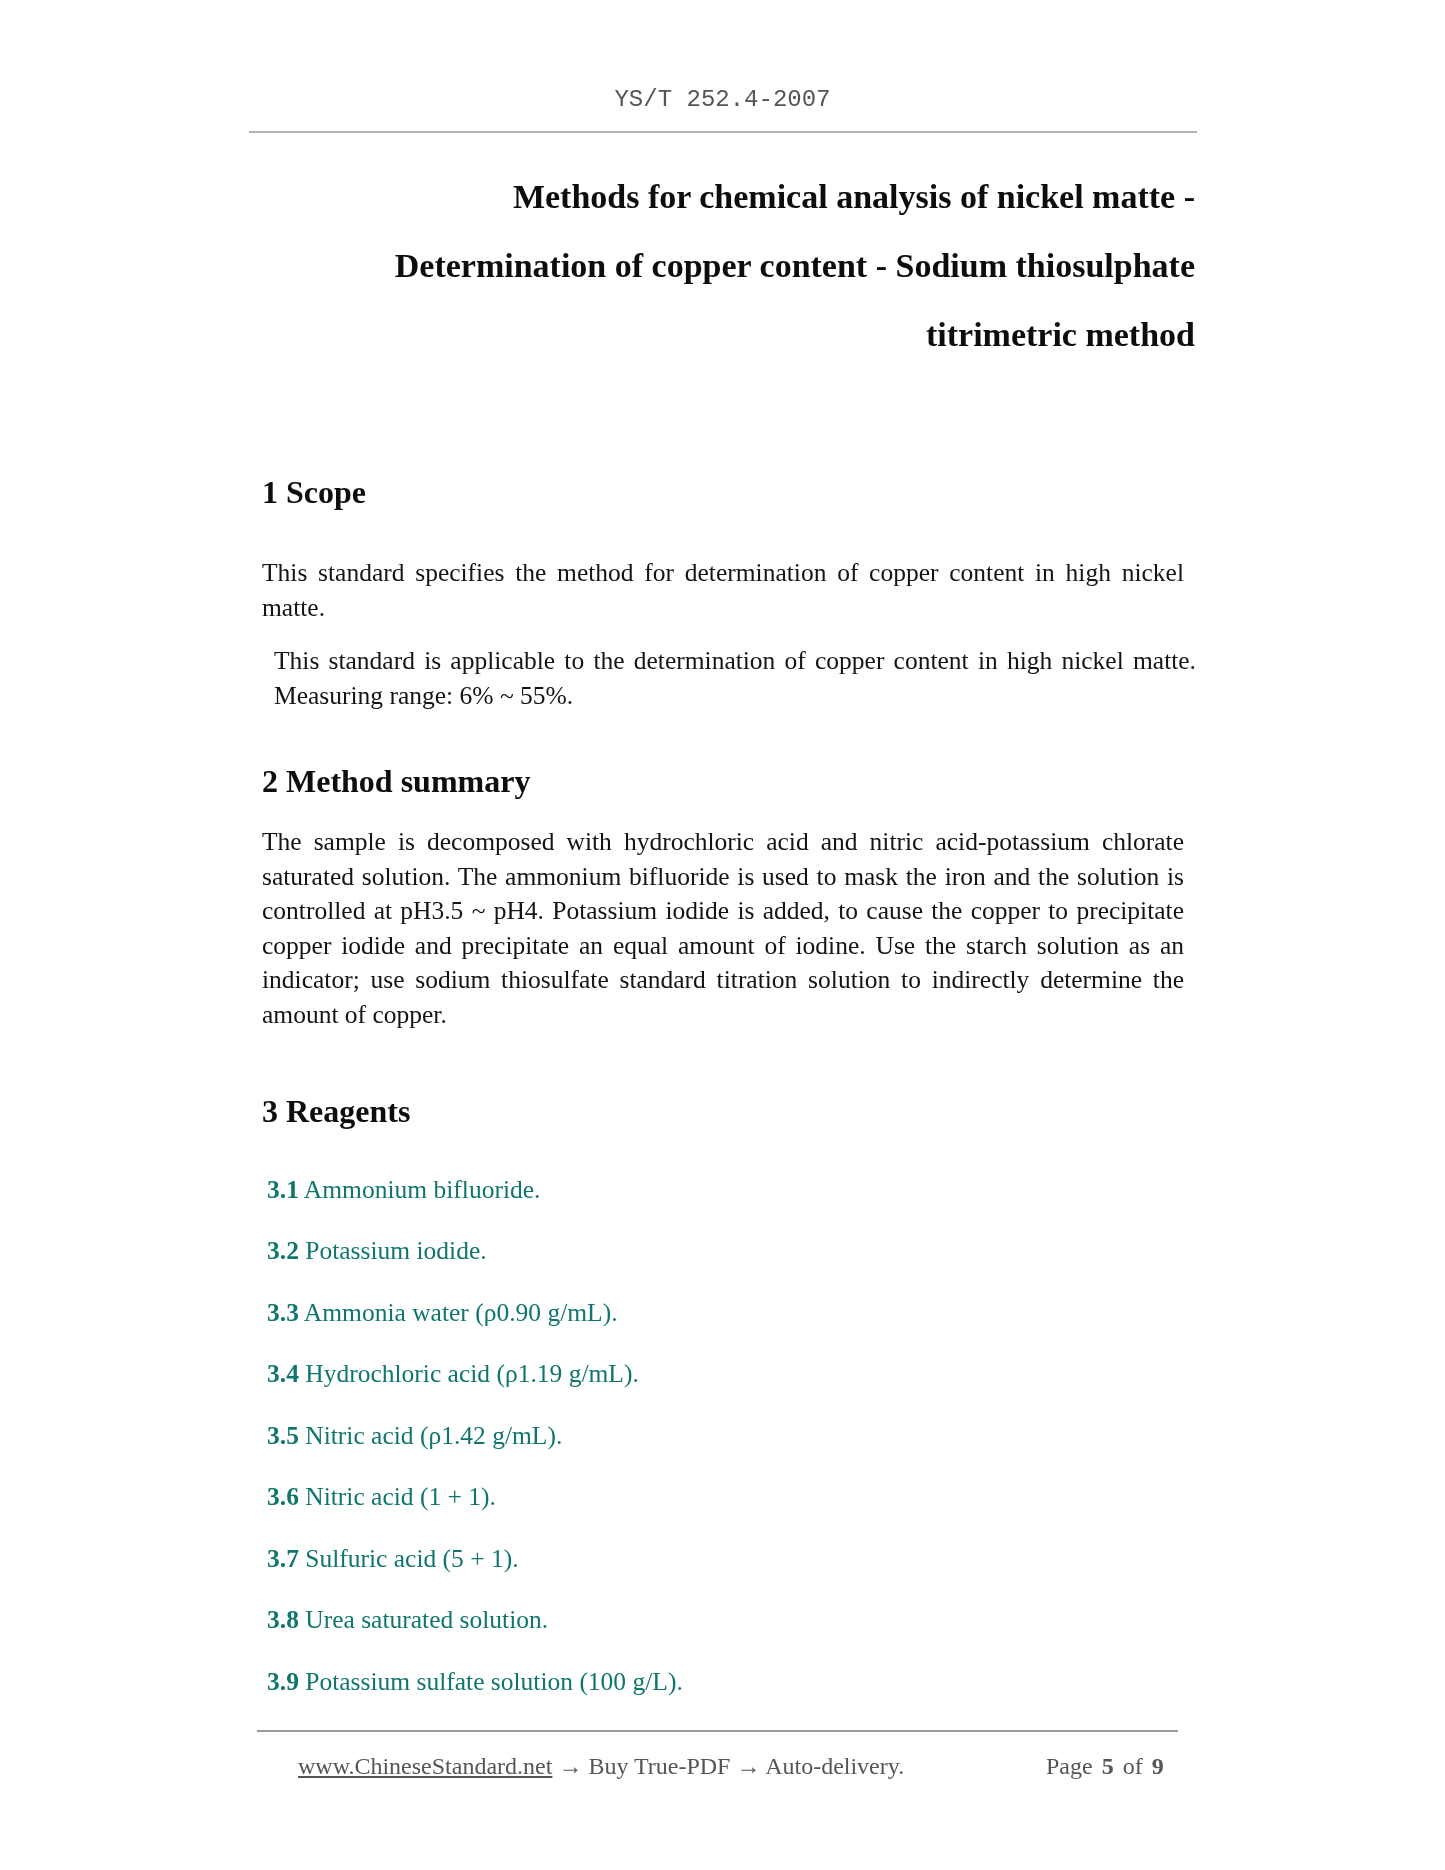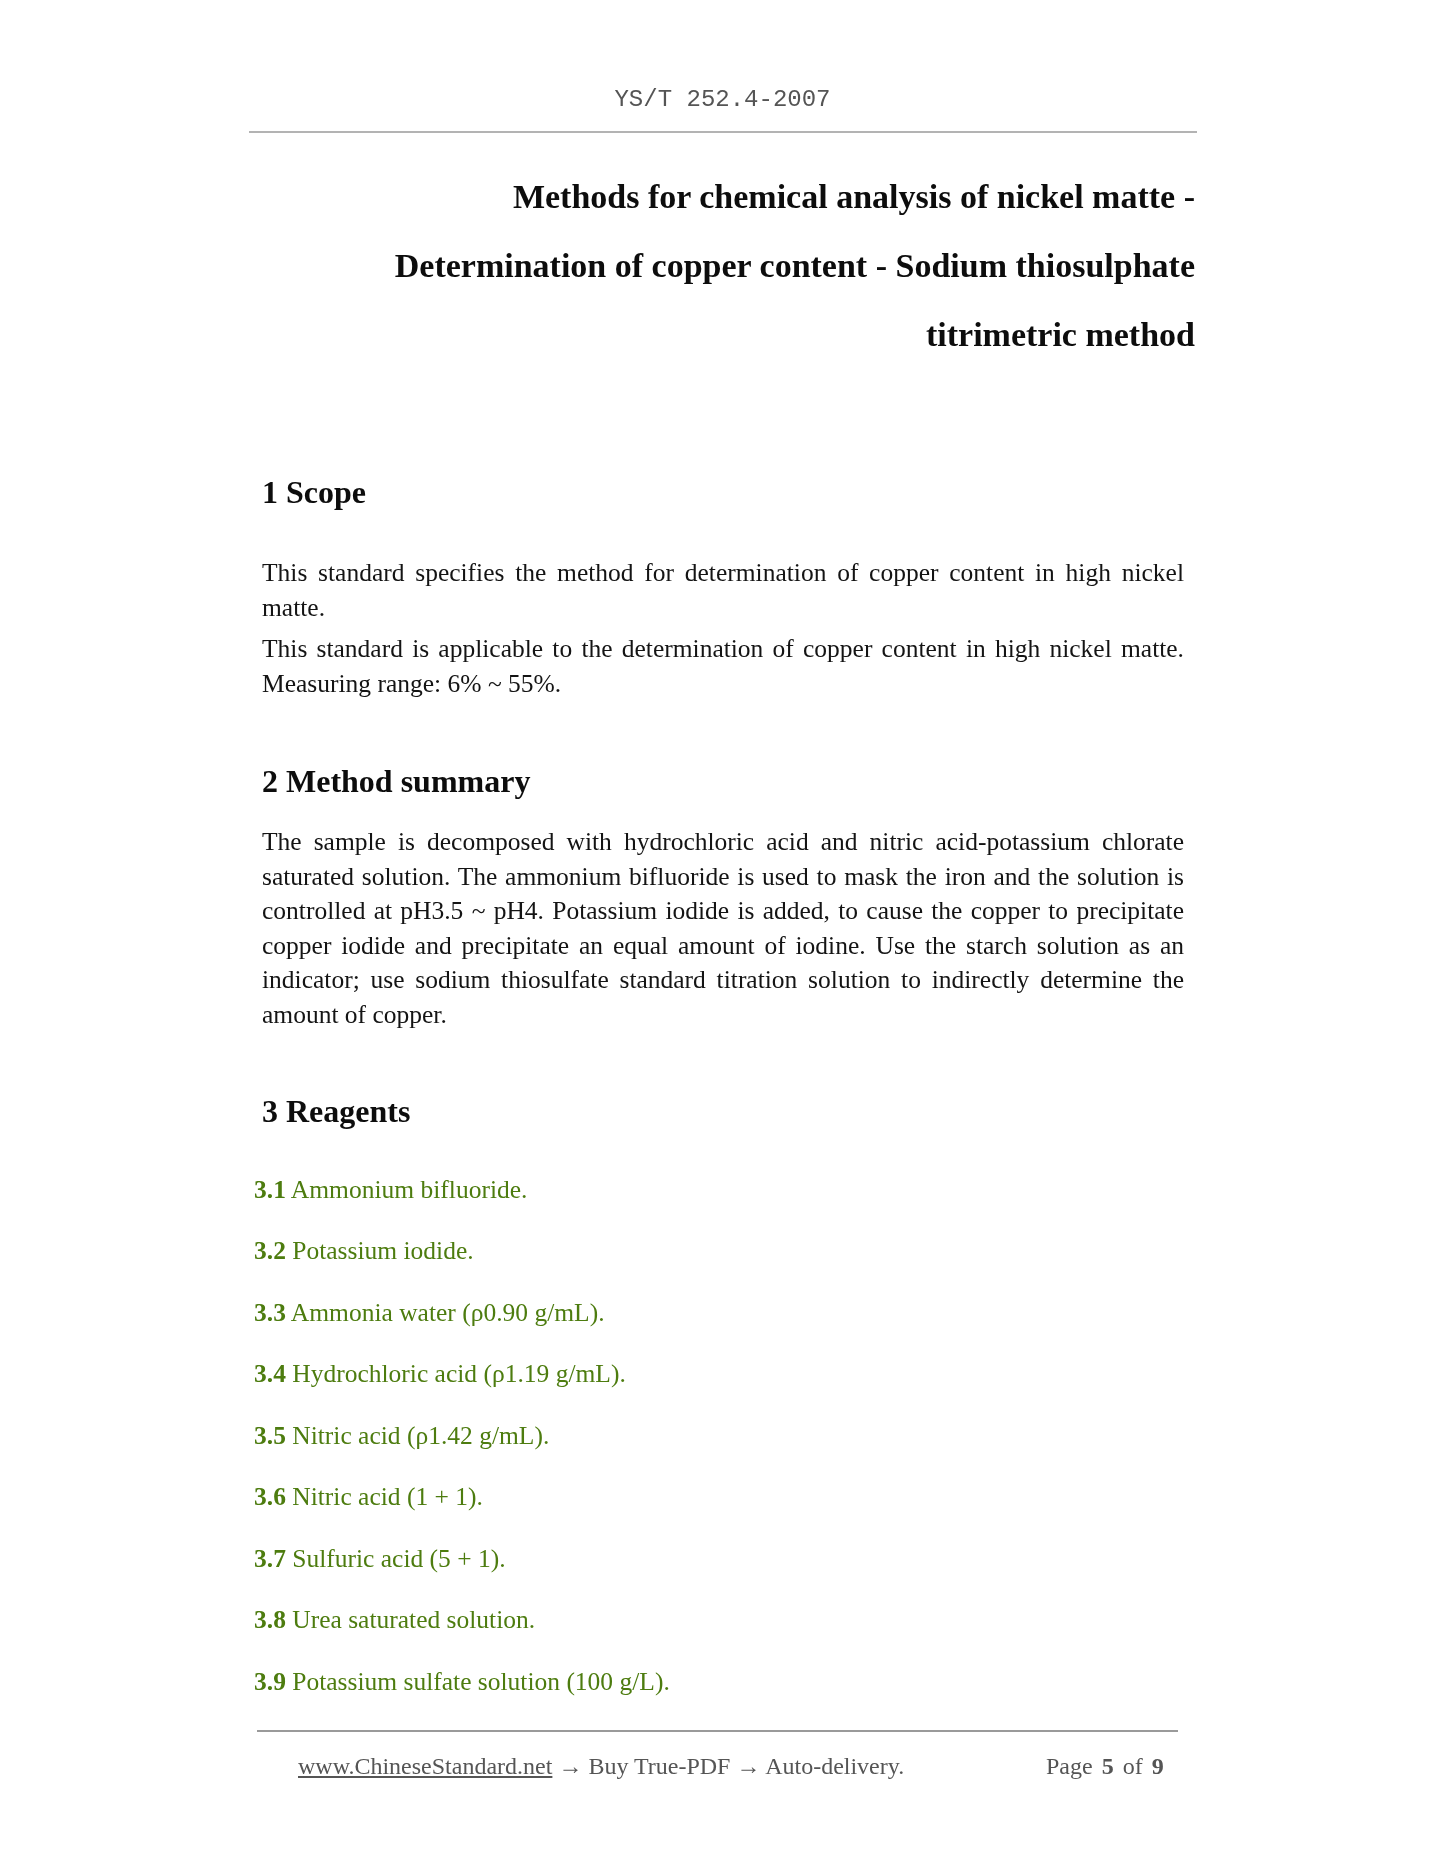--- a/index.html
+++ b/index.html
@@ -56,24 +56,24 @@
     .para {
       left: 262px;
       width: 922px;
       font-size: 25.5px;
       line-height: 34.5px;
       text-align: justify;
       color: #141414;
     }
 
     .reagent {
-      left: 254px;
+      left: 267px;
       font-size: 25.5px;
       line-height: 32px;
-      color: #4d7c0f;
+      color: #0f766e;
       white-space: nowrap;
     }
     .reagent .num { font-weight: bold; }
 
     .footer-rule {
       left: 257px; width: 921px;
       top: 1730px;
       height: 2px;
       background: #9a9a9a;
     }
@@ -108,21 +108,21 @@
 <div class="abs header-rule"></div>
 
 <div class="abs title">
   <span class="tl">Methods for chemical analysis of nickel matte -</span>
   <span class="tl">Determination of copper content - Sodium thiosulphate</span>
   <span class="tl">titrimetric method</span>
 </div>
 
 <div class="abs h1" style="top:472px;">1 Scope</div>
 <p class="abs para" style="top:556px; margin:0;">This standard specifies the method for determination of copper content in high nickel matte.</p>
-<p class="abs para" style="top:632px; margin:0;">This standard is applicable to the determination of copper content in high nickel matte. Measuring range: 6% ~ 55%.</p>
+<p class="abs para" style="top:632px; margin:12px;">This standard is applicable to the determination of copper content in high nickel matte. Measuring range: 6% ~ 55%.</p>
 
 <div class="abs h1" style="top:761px;">2 Method summary</div>
 <p class="abs para" style="top:825px; margin:0;">The sample is decomposed with hydrochloric acid and nitric acid-potassium chlorate saturated solution. The ammonium bifluoride is used to mask the iron and the solution is controlled at pH3.5 ~ pH4. Potassium iodide is added, to cause the copper to precipitate copper iodide and precipitate an equal amount of iodine. Use the starch solution as an indicator; use sodium thiosulfate standard titration solution to indirectly determine the amount of copper.</p>
 
 <div class="abs h1" style="top:1091px;">3 Reagents</div>
 
 <div class="abs reagent" style="top:1174px;">
   <span class="num">3.1</span><span> Ammonium bifluoride.</span>
 </div>
 <div class="abs reagent" style="top:1235px;">

